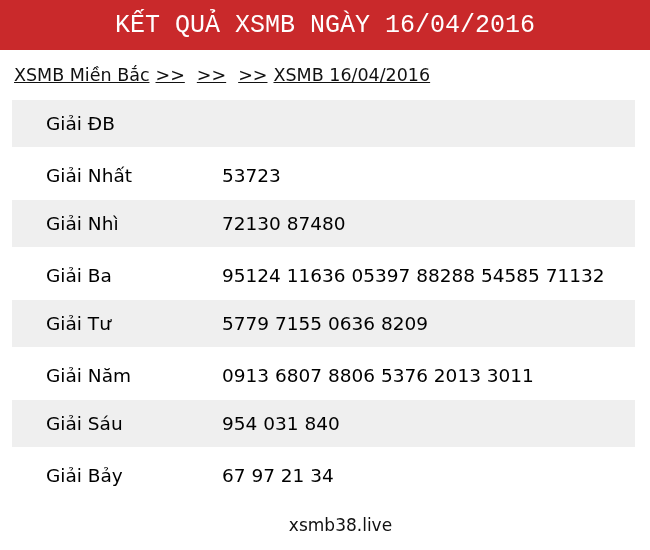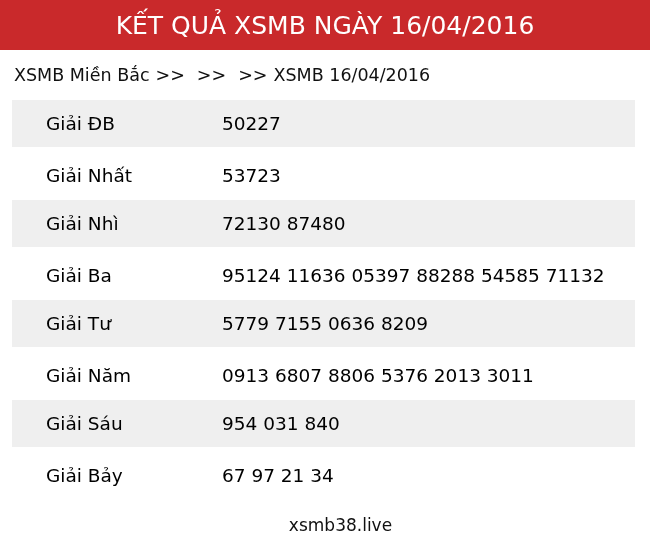--- a/index.html
+++ b/index.html
@@ -19,29 +19,31 @@
     background: #C9292B;
     display: flex;
     align-items: center;
     justify-content: center;
   }
   .header-title {
     color: #ffffff;
     font-size: 25px;
     font-weight: 400;
     white-space: nowrap;
+    font-family: Liberation Mono, monospace;
   }
   .breadcrumb {
     height: 50px;
     display: flex;
     align-items: center;
     padding: 0 14px;
     font-size: 17.5px;
     color: #111111;
     white-space: nowrap;
+    text-decoration: underline;
   }
   .breadcrumb .crumb {
     cursor: pointer;
   }
   .breadcrumb .sep {
     margin: 0 6px;
   }
   .results {
     margin: 0 15px 0 12px;
   }
@@ -87,21 +89,20 @@
   <span class="crumb">XSMB Miền Bắc</span>
   <span class="sep">&gt;&gt;</span>
   <span class="sep">&gt;&gt;</span>
   <span class="sep">&gt;&gt;</span>
   <span class="crumb">XSMB 16/04/2016</span>
 </div>
 
 <div class="results">
   <div class="row">
     <div class="prize">Giải ĐB</div>
-    <div class="numbers">50227</div>
   </div>
   <div class="row">
     <div class="prize">Giải Nhất</div>
     <div class="numbers">53723</div>
   </div>
   <div class="row">
     <div class="prize">Giải Nhì</div>
     <div class="numbers">72130 87480</div>
   </div>
   <div class="row">

